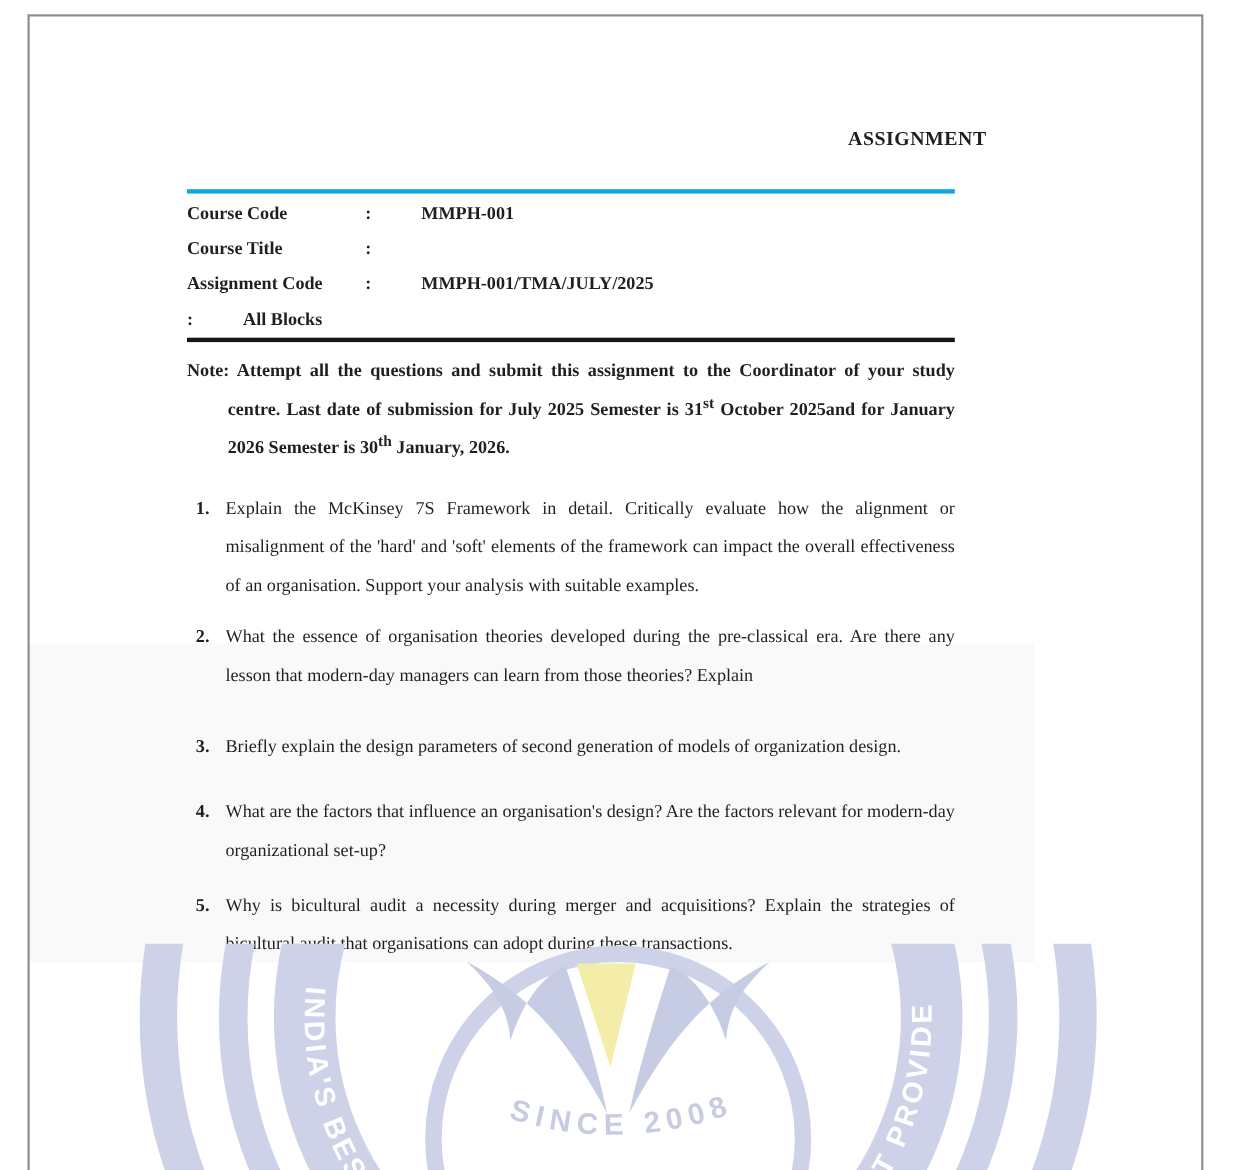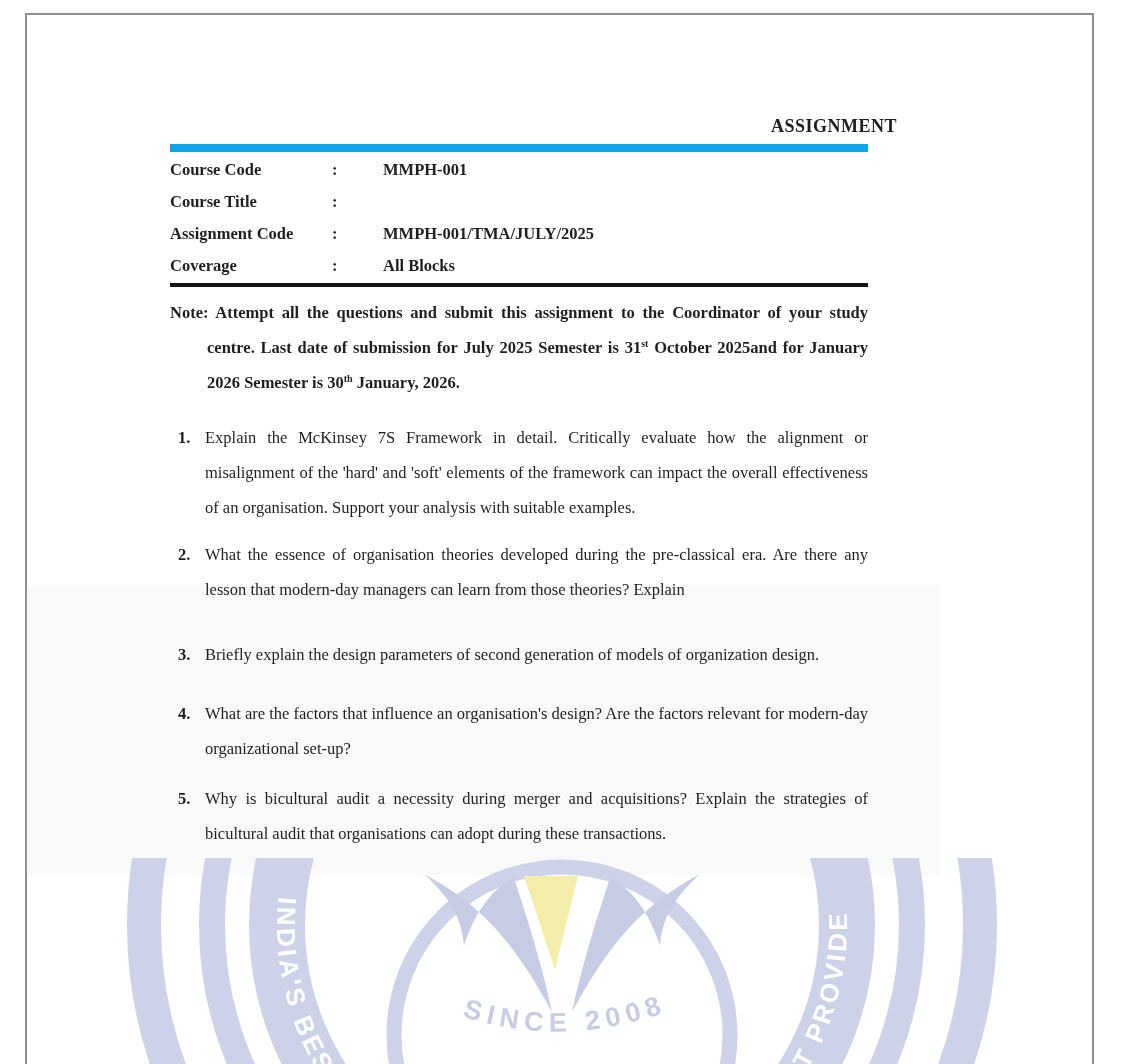--- a/index.html
+++ b/index.html
@@ -18,34 +18,34 @@
     background:rgba(90,95,110,0.035);
   }
   .content{
     position:absolute;left:170px;top:13px;width:698px;
   }
   .title{
     margin:103px 0 0 0;font-size:18px;line-height:20px;font-weight:bold;
     text-align:right;position:relative;left:29px;letter-spacing:.5px;
   }
   .course-table{
-    margin-top:8px;
-    border-top:8px solid #0ea5e9;
+    margin-top:36px;
+    border-top:4px solid #0ea5e9;
     border-bottom:4px solid #161616;
     padding:2px 0 1px 0;
   }
   .trow{display:flex;line-height:32px;font-weight:bold;font-size:16.5px;}
   .tlabel{width:162px;}
   .tcolon{width:51px;}
   .tvalue{flex:1;}
   .note{
     margin:8px 0 0 0;font-weight:bold;font-size:16.5px;line-height:35px;
     text-align:justify;padding-left:37px;text-indent:-37px;
   }
-  sup{font-size:10px;line-height:0;vertical-align:super;}
+  sup{font-size:14px;line-height:0;vertical-align:super;}
   .questions{margin:0;padding:0;list-style:none;}
   .q{display:flex;font-size:16.5px;line-height:35px;}
   .q-num{width:27px;padding-left:8px;font-weight:bold;flex:none;}
   .q-text{flex:1;text-align:justify;}
   .q1{margin-top:20px;}
   .q2{margin-top:12px;}
   .q3{margin-top:30px;}
   .q4{margin-top:24px;}
   .q5{margin-top:15px;}
   .watermark{
@@ -83,21 +83,20 @@
     <div class="trow">
       <span class="tlabel">Course Title</span>
         <span class="tcolon">:</span>
     </div>
     <div class="trow">
       <span class="tlabel">Assignment Code</span>
         <span class="tcolon">:</span>
         <span class="tvalue">MMPH-001/TMA/JULY/2025</span>
     </div>
     <div class="trow">
-      <span class="tlabel">Coverage</span>
         <span class="tcolon">:</span>
         <span class="tvalue">All Blocks</span>
     </div>
   </div>
 
   <p class="note"><span class="note-label">Note:</span> <span>Attempt all the questions and submit this assignment to the Coordinator of your study centre. Last date of submission for July 2025 Semester is 31</span><sup>st</sup><span> October 2025and for January 2026 Semester is 30</span><sup>th</sup><span> January, 2026.</span></p>
 
   <div class="questions">
     <div class="q q1">
       <span class="q-num">1.</span>

